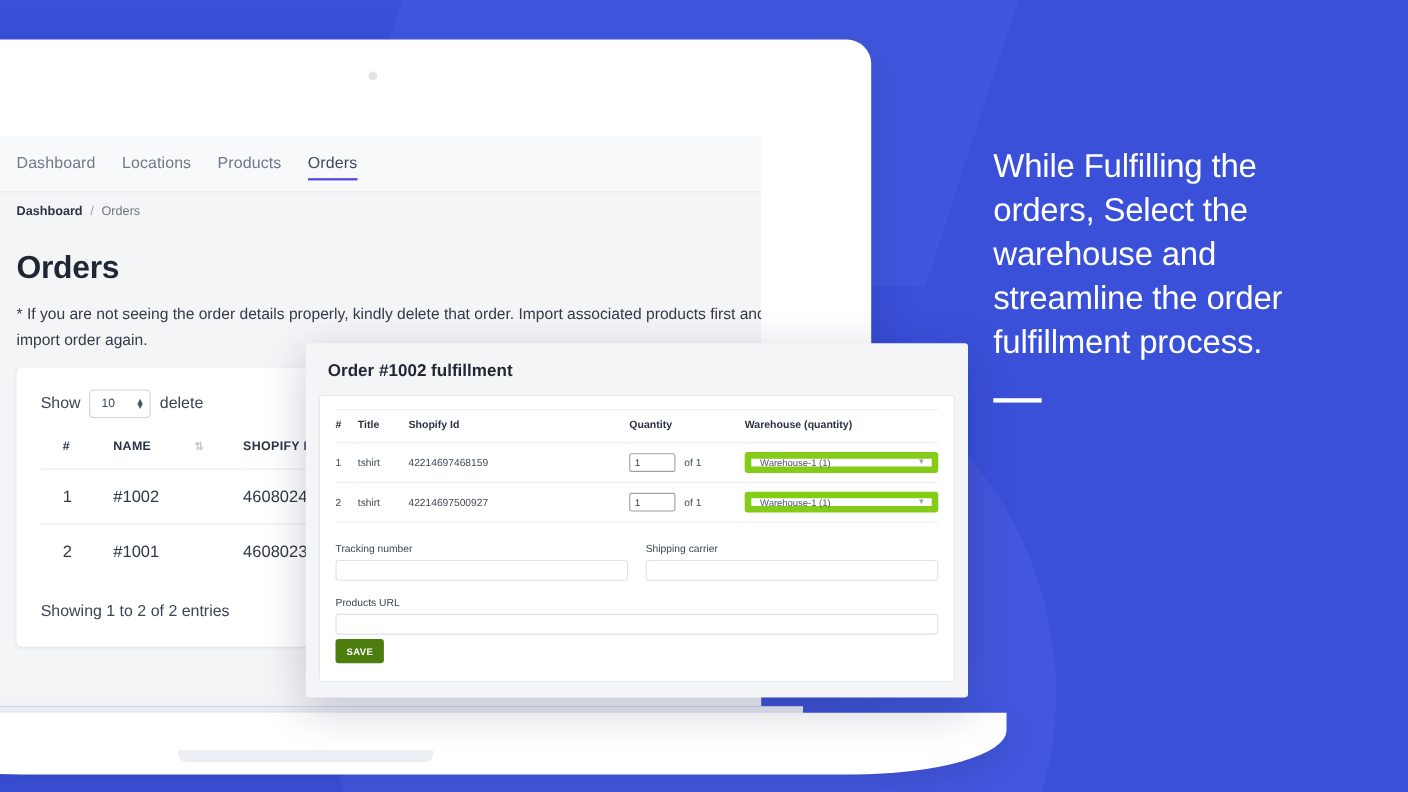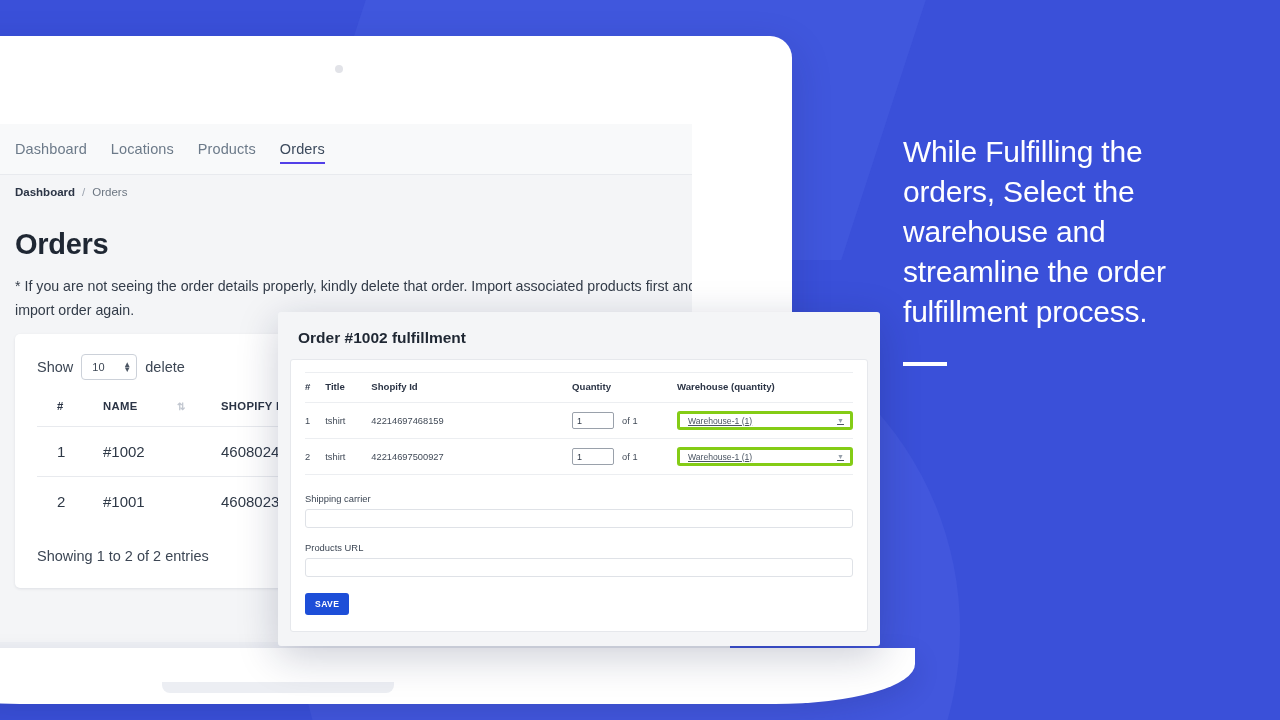--- a/index.html
+++ b/index.html
@@ -332,31 +332,30 @@
     font-size: 9px;
     color: #2f3947;
     padding: 0 4px;
     box-sizing: border-box;
     display: flex;
     align-items: center;
   }
   .wh-select {
     width: 176px;
     height: 19px;
-    border: 3px solid #84cc16;
+    border: 6px solid #84cc16;
     border-radius: 3px;
     background: #fff;
     font-size: 8.6px;
     color: #4b5563;
     display: flex;
     align-items: center;
     justify-content: space-between;
     padding: 0 6px 0 8px;
     box-sizing: border-box;
-    text-decoration: underline;
   }
   .chev { font-size: 7px; color: #97a0ab; }
 
   .form-grid {
     display: flex;
     gap: 16px;
     margin-top: 18px;
   }
   .form-col { flex: 1; }
   .f-label {
@@ -366,23 +365,23 @@
   }
   .f-input {
     width: 100%;
     height: 19px;
     border: 1px solid #dfe2e7;
     border-radius: 3px;
     background: #fff;
     box-sizing: border-box;
   }
   .save-btn {
-    margin-top: 16px;
+    margin-top: 4px;
     display: inline-block;
-    background: #1d4ed8;
+    background: #4d7c0f;
     color: #ffffff;
     font-size: 8.6px;
     font-weight: bold;
     letter-spacing: .4px;
     padding: 6px 10px;
     border-radius: 3px;
     cursor: pointer;
   }
 
   
@@ -538,20 +537,24 @@
               <span>Warehouse-1 (1)</span>
               <span class="chev">▼</span>
             </div>
           </td>
         </tr>
       </tbody>
     </table>
 
     <div class="form-grid">
       <div class="form-col">
+        <div class="f-label">Tracking number</div>
+        <div class="f-input"></div>
+      </div>
+      <div class="form-col">
         <div class="f-label">Shipping carrier</div>
         <div class="f-input"></div>
       </div>
     </div>
 
     <div style="margin-top:14px">
       <div class="f-label">Products URL</div>
       <div class="f-input"></div>
     </div>
 

